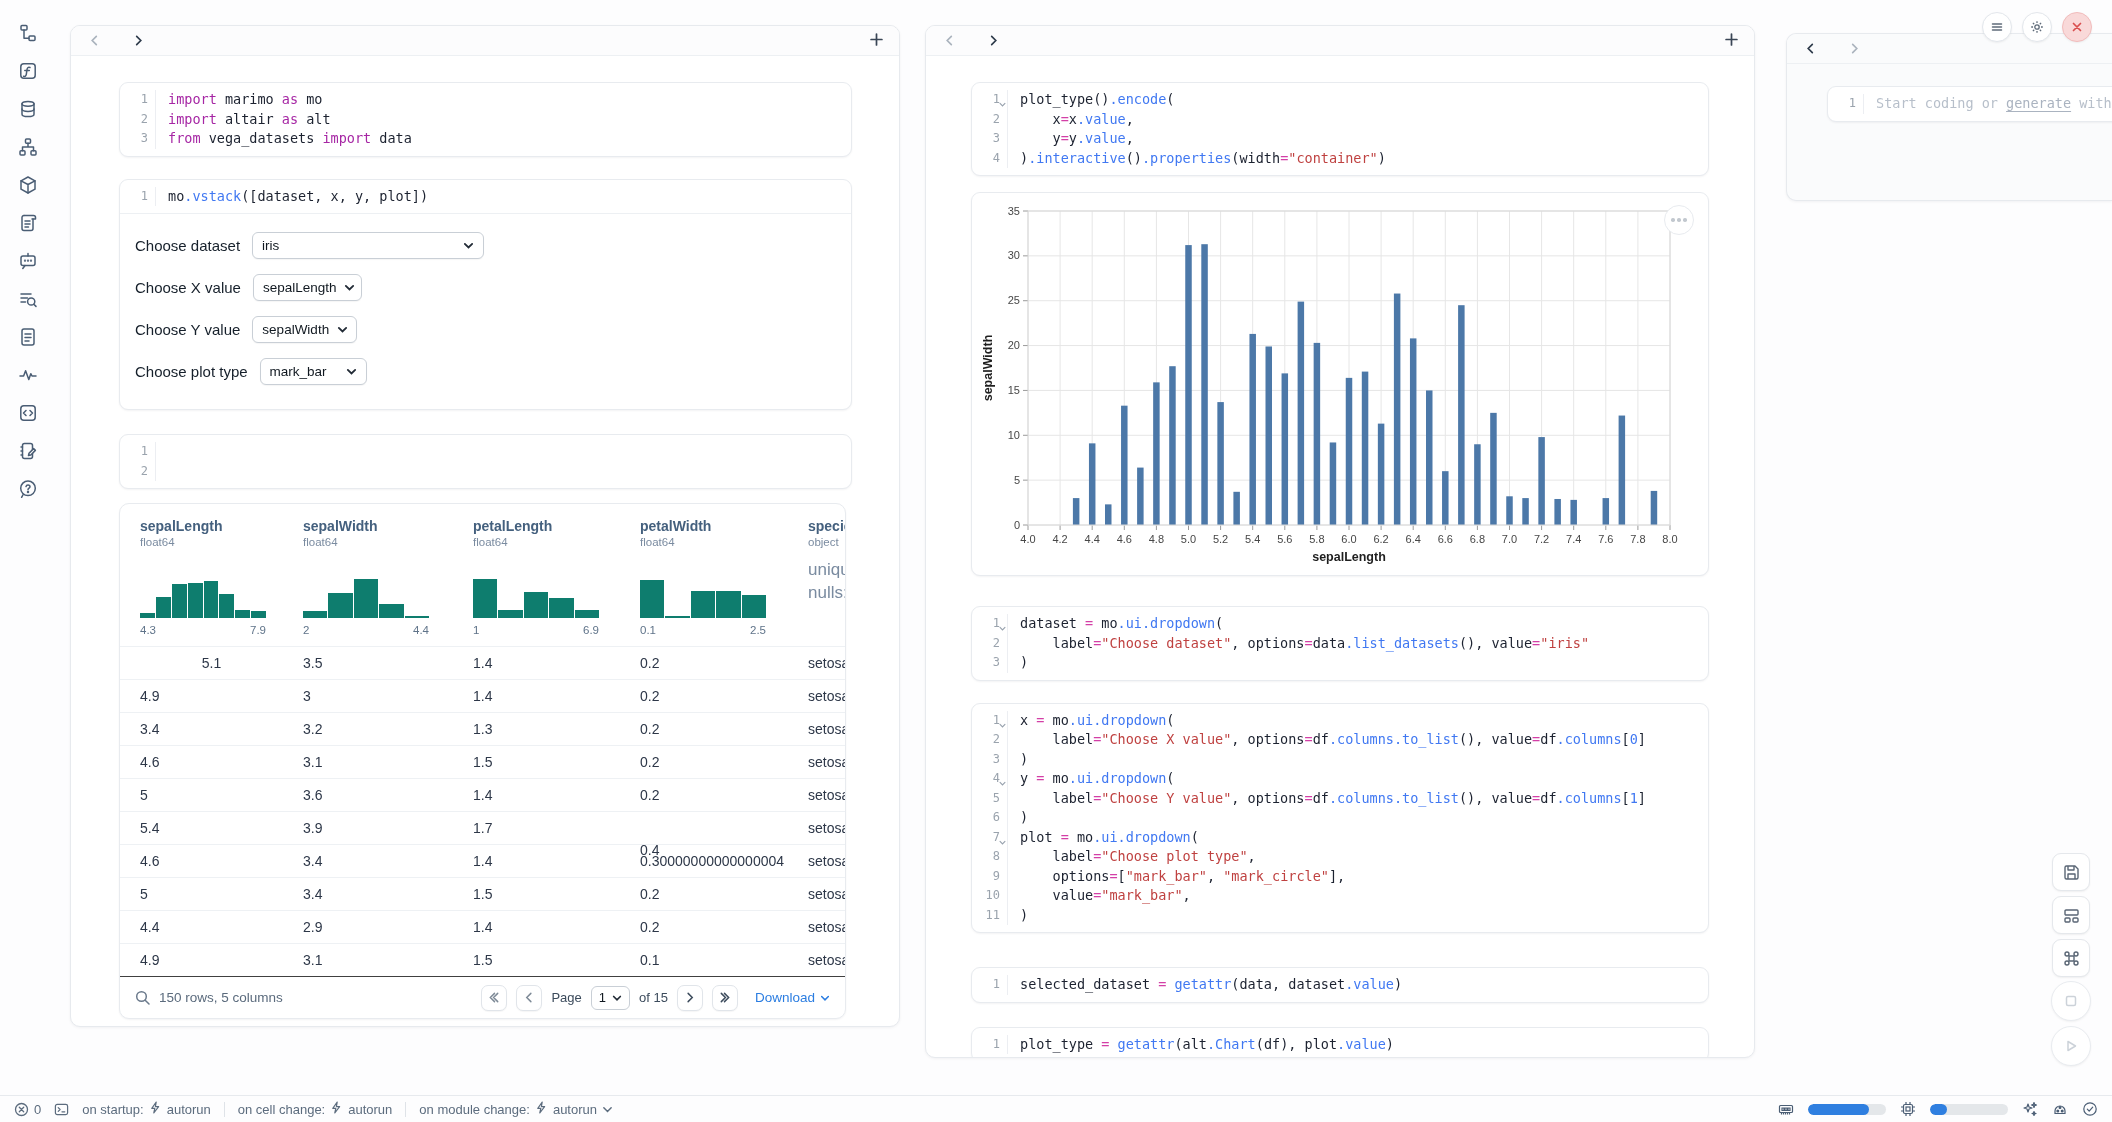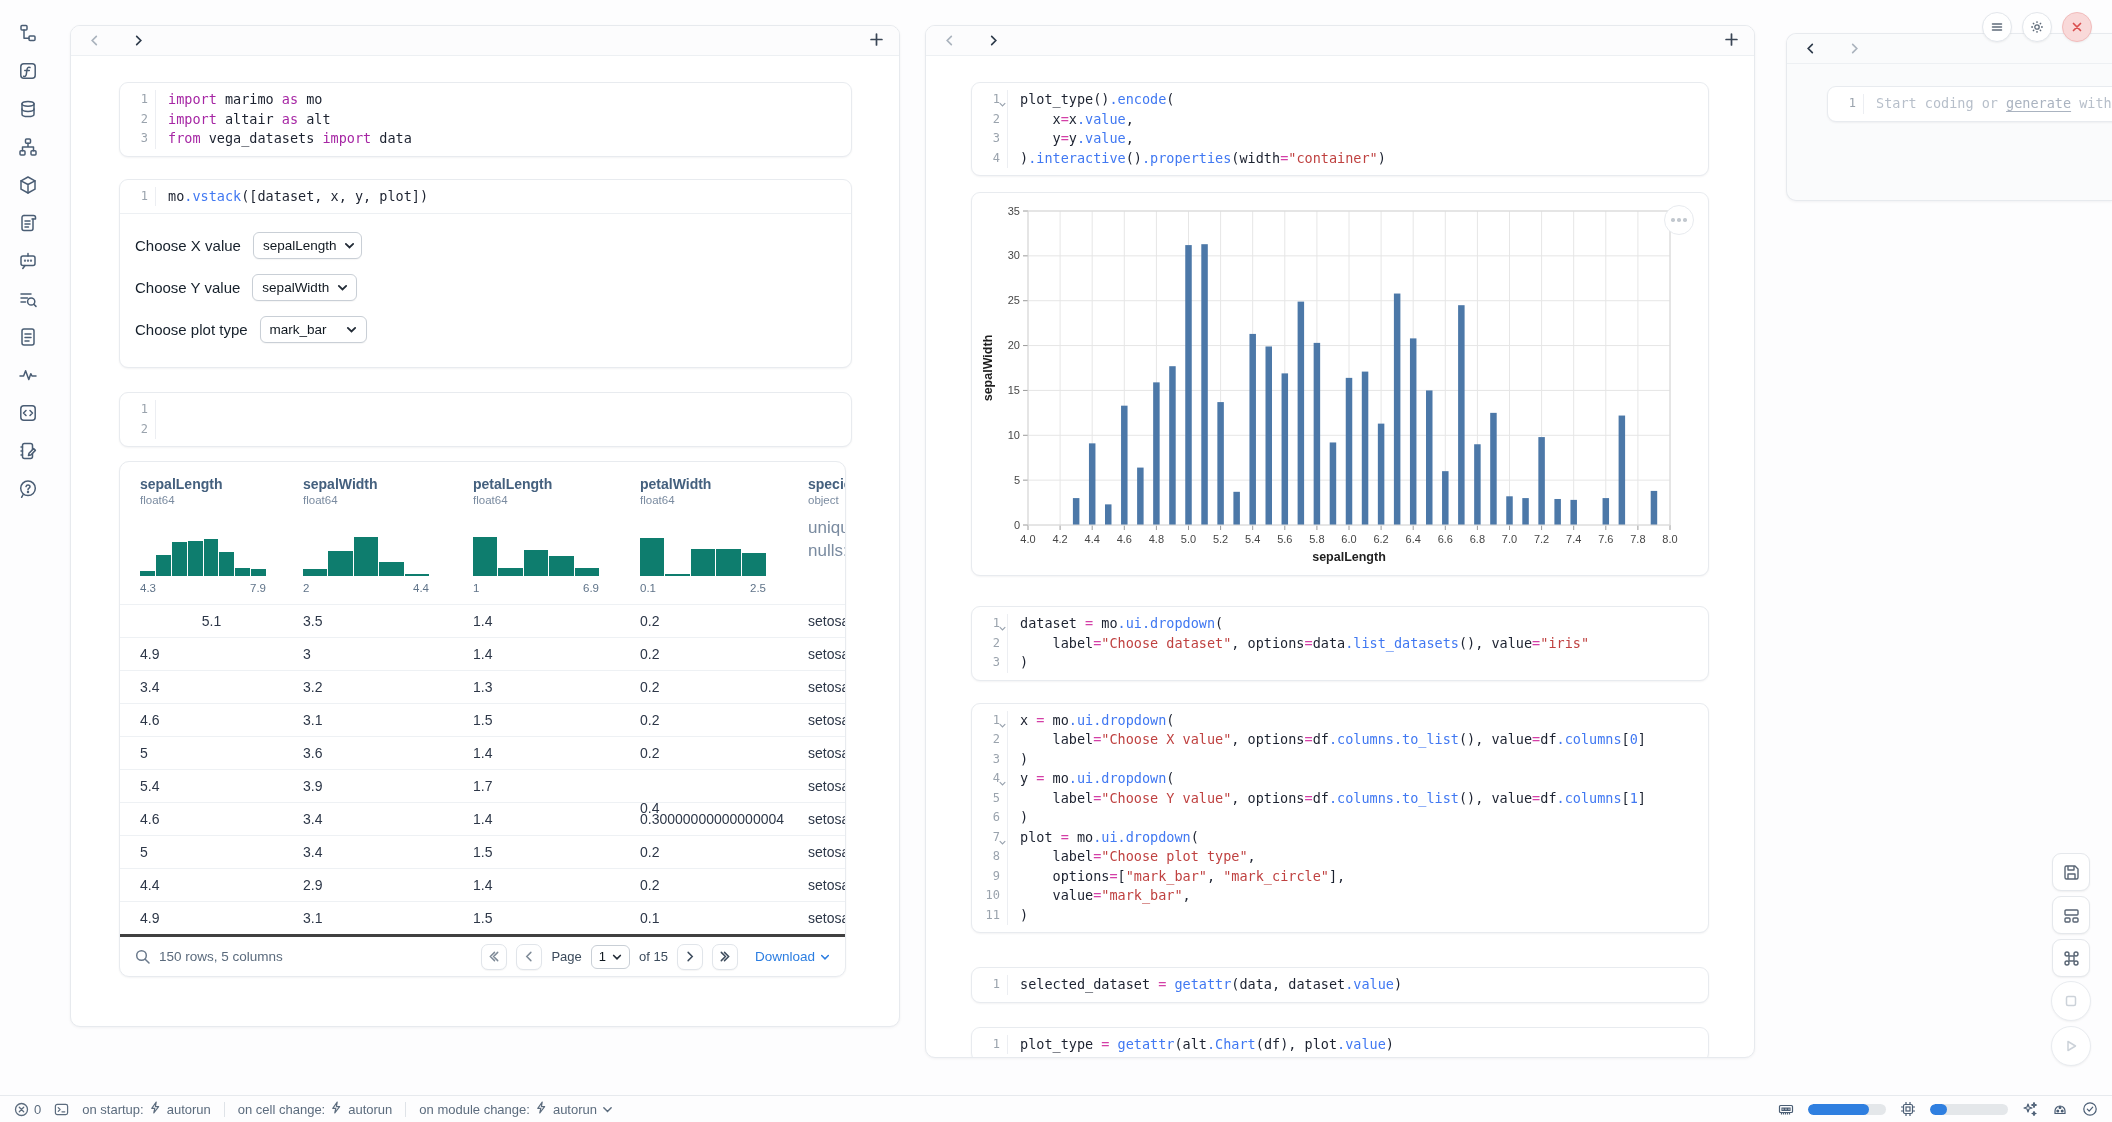--- a/index.html
+++ b/index.html
@@ -58,21 +58,21 @@
   .th { flex:none; padding-left:20px; overflow:hidden; }
   .th .cname { font-size:14px; font-weight:bold; color:#44607e; white-space:nowrap; }
   .th .dtype { font-size:11.5px; color:#7a8ba0; margin-top:2px; white-space:nowrap; }
   .hist { margin-top:14px; width:126px; height:56px; display:flex; align-items:flex-end; gap:1px; }
   .hist div { background:#0e7d6e; flex:1; }
   .hrange { width:126px; display:flex; justify-content:space-between; font-size:11.5px; color:#5f7389; margin-top:6px; }
   .statln { font-size:17px; color:#7a8ba0; margin-top:3px; white-space:nowrap; }
   .stats { margin-top:12px; }
   .tr { display:flex; height:33px; align-items:center; border-top:1px solid #eef1f4; }
   .td { flex:none; padding-left:20px; font-size:14px; color:#2d3748; white-space:nowrap; overflow:hidden; }
-  .tfoot { height:42px; border-top:3px solid #404040; display:flex; align-items:center; padding:0 15px; gap:9px; }
+  .tfoot { height:42px; border-top:1px solid #404040; display:flex; align-items:center; padding:0 15px; gap:9px; }
   .tfoot .summary { font-size:13.5px; color:#5b6b7d; margin-right:auto; }
   .sicon { width:15px; height:15px; color:#6b7a8c; }
   .pgbtn { width:26px; height:26px; border:1px solid #e1e5ea; border-radius:7px; background:#fff;
     display:flex; align-items:center; justify-content:center; color:#7e8a97; cursor:pointer;
     box-shadow:0 1px 1px rgba(0,0,0,.04); }
   .pgbtn svg { width:11px; height:11px; }
   .pglabel { font-size:13px; color:#3c4b5c; }
   .pgsel { height:24px; border:1px solid #c9cfd6; border-radius:6px; background:#fff; display:flex;
     align-items:center; padding:0 7px; gap:6px; font-size:13px; color:#101820; cursor:pointer; }
   .pgsel svg { width:10px; height:10px; color:#222b36; }
@@ -251,20 +251,29 @@
   </div>
 
   <div class="cell pl-vstack">
     <div class="codewrap">
         <div class="gut">
           <div class="ln">1</div>
         </div>
         <div class="codes"><div><span class="tk-p">mo</span><span class="tk-f">.vstack</span><span class="tk-p">([dataset, x, y, plot])</span></div></div>
       </div>
     <div class="cell-output" id="controls">
+        <div class="ctl-row">
+          <span class="ctl-label">Choose dataset</span>
+          <span class="select" style="width: 232px;">
+            <span>iris</span>
+            <svg viewBox="0 0 12 12" fill="none" stroke="currentColor" stroke-width="2" stroke-linecap="round">
+              <path d="M2 4.2 6 8.2l4-4"></path>
+            </svg>
+          </span>
+        </div>
         <div class="ctl-row">
           <span class="ctl-label">Choose X value</span>
           <span class="select" style="width: 109px;">
             <span>sepalLength</span>
             <svg viewBox="0 0 12 12" fill="none" stroke="currentColor" stroke-width="2" stroke-linecap="round">
               <path d="M2 4.2 6 8.2l4-4"></path>
             </svg>
           </span>
         </div>
         <div class="ctl-row">

